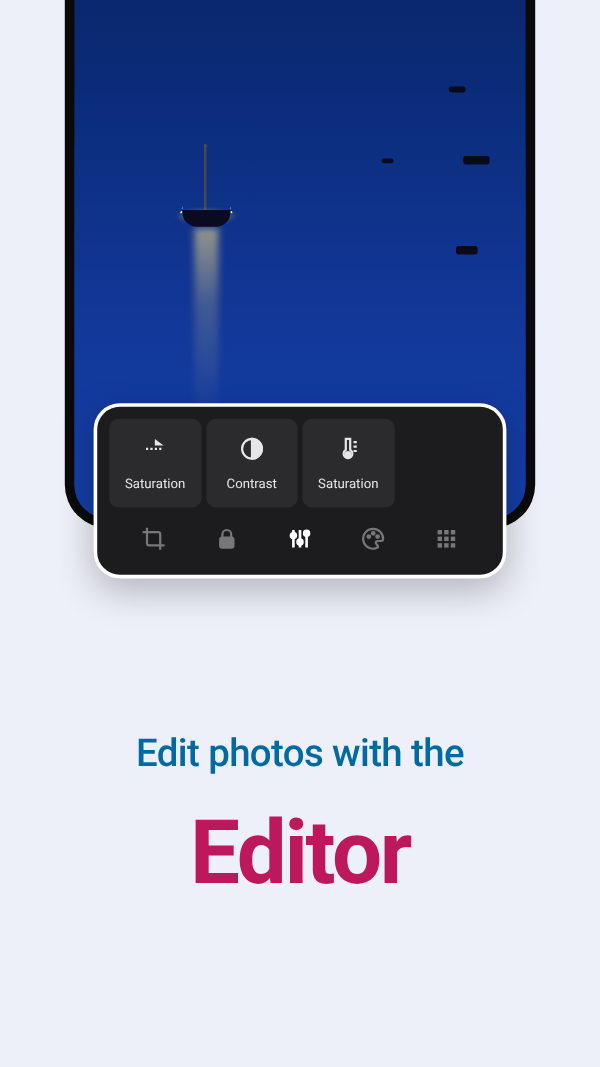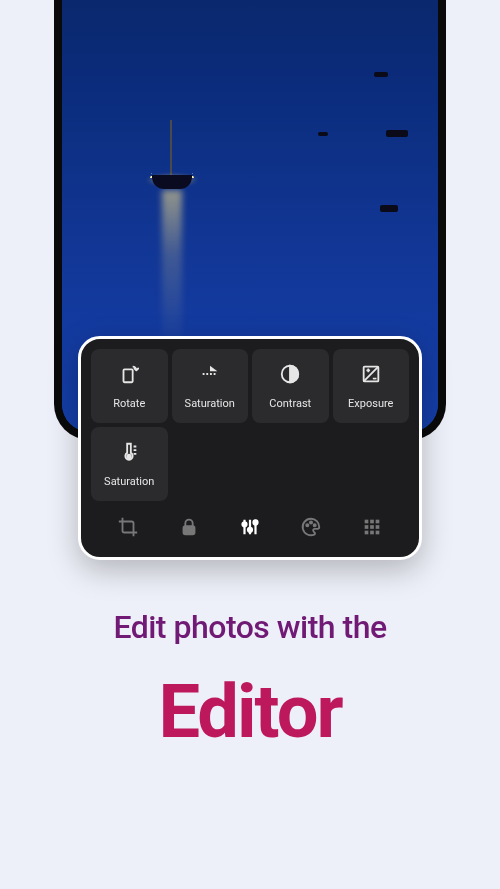--- a/index.html
+++ b/index.html
@@ -145,21 +145,21 @@
   }
   .tab svg { width: 22px; height: 22px; }
   .tab-dim { opacity: 0.45; }
 
   
   .headline {
     position: absolute;
     top: 608px;
     left: 0; right: 0;
     text-align: center;
-    color: #701a75;
+    color: #0369a1;
     font-size: 32px;
     font-weight: 500;
     letter-spacing: -0.5px;
   }
   .big-word {
     position: absolute;
     top: 668px;
     left: 0; right: 0;
     text-align: center;
     color: #be185d;
@@ -183,30 +183,20 @@
     <div class="small-boat sb2"></div>
     <div class="small-boat sb3"></div>
     <div class="small-boat sb4"></div>
   </div>
 </div>
 
 <div class="editor-panel">
   <div class="tool-grid">
 
 
-    <div class="tool">
-      <span>
-        <svg viewBox="0 0 24 24" fill="none" stroke="#e6e6e6" stroke-width="2">
-          <rect x="6" y="7" width="10" height="14" rx="1"></rect>
-          <path d="M16 4 a4 4 0 0 1 4 4"></path>
-          <path d="M20 8 l2 -2 M20 8 l-2 -2" stroke-linecap="round"></path>
-        </svg>
-      </span>
-      <span class="tool-label">Rotate</span>
-    </div>
 
     <div class="tool">
       <span>
         <svg viewBox="0 0 24 24" fill="none" stroke="#e6e6e6" stroke-width="2">
           <path d="M12 3 L20 9 L12 9 Z" fill="#e6e6e6" stroke="none"></path>
           <path d="M4 12 h16" stroke-dasharray="2 2"></path>
         </svg>
       </span>
       <span class="tool-label">Saturation</span>
     </div>
@@ -215,31 +205,20 @@
     <div class="tool">
       <span>
         <svg viewBox="0 0 24 24" fill="none" stroke="#e6e6e6" stroke-width="2">
           <circle cx="12" cy="12" r="9"></circle>
           <path d="M12 3 a9 9 0 0 1 0 18 Z" fill="#e6e6e6"></path>
         </svg>
       </span>
       <span class="tool-label">Contrast</span>
     </div>
 
-    <div class="tool">
-      <span>
-        <svg viewBox="0 0 24 24" fill="none" stroke="#e6e6e6" stroke-width="2">
-          <rect x="4" y="4" width="16" height="16" rx="1"></rect>
-          <path d="M4 20 L20 4"></path>
-          <path d="M7 8 h4 M9 6 v4" stroke-width="1.8"></path>
-          <path d="M14 17 h4" stroke-width="1.8"></path>
-        </svg>
-      </span>
-      <span class="tool-label">Exposure</span>
-    </div>
 
     <div class="tool">
       <span>
         <svg viewBox="0 0 24 24" fill="none" stroke="#e6e6e6" stroke-width="2">
           <path d="M10 3 v10 a4 4 0 1 0 4 0 V3 Z"></path>
           <circle cx="12" cy="17" r="2" fill="#e6e6e6"></circle>
           <path d="M17 6 h3 M17 10 h3 M17 14 h3"></path>
         </svg>
       </span>
       <span class="tool-label">Saturation</span>

